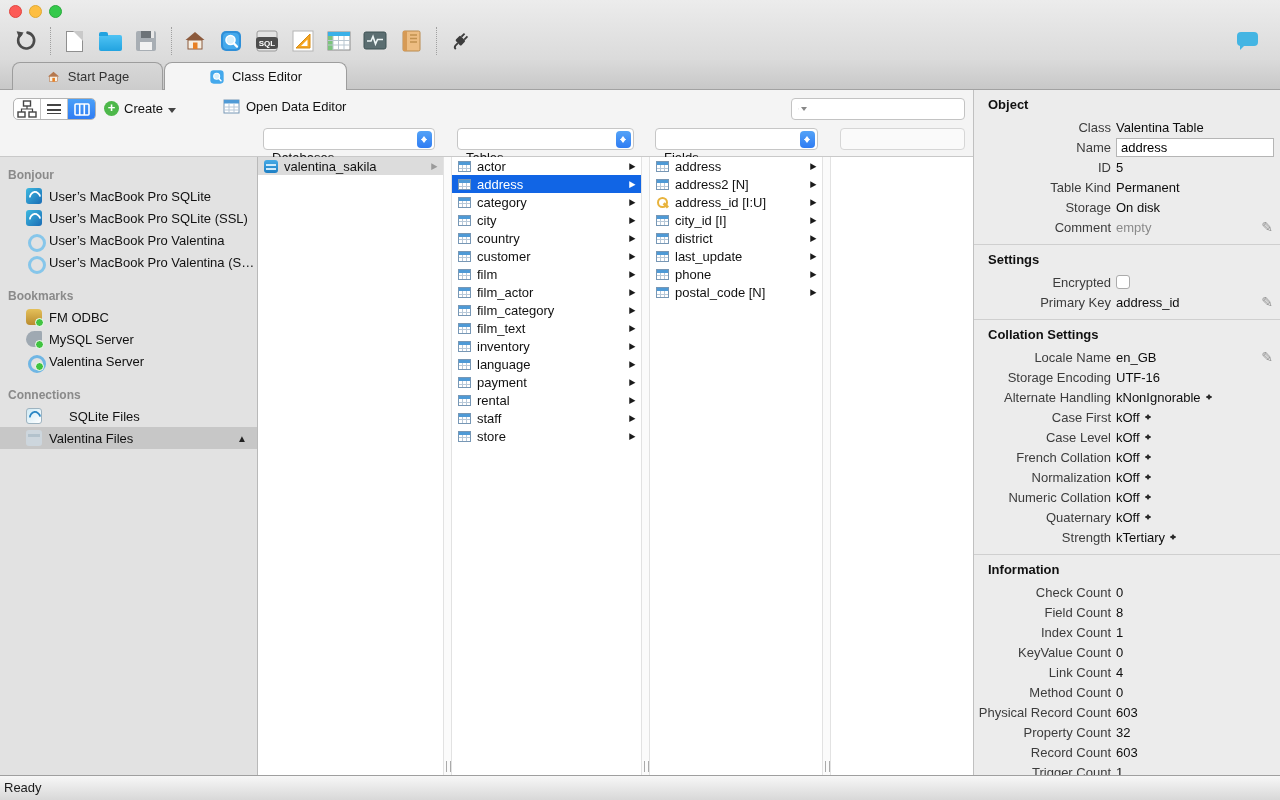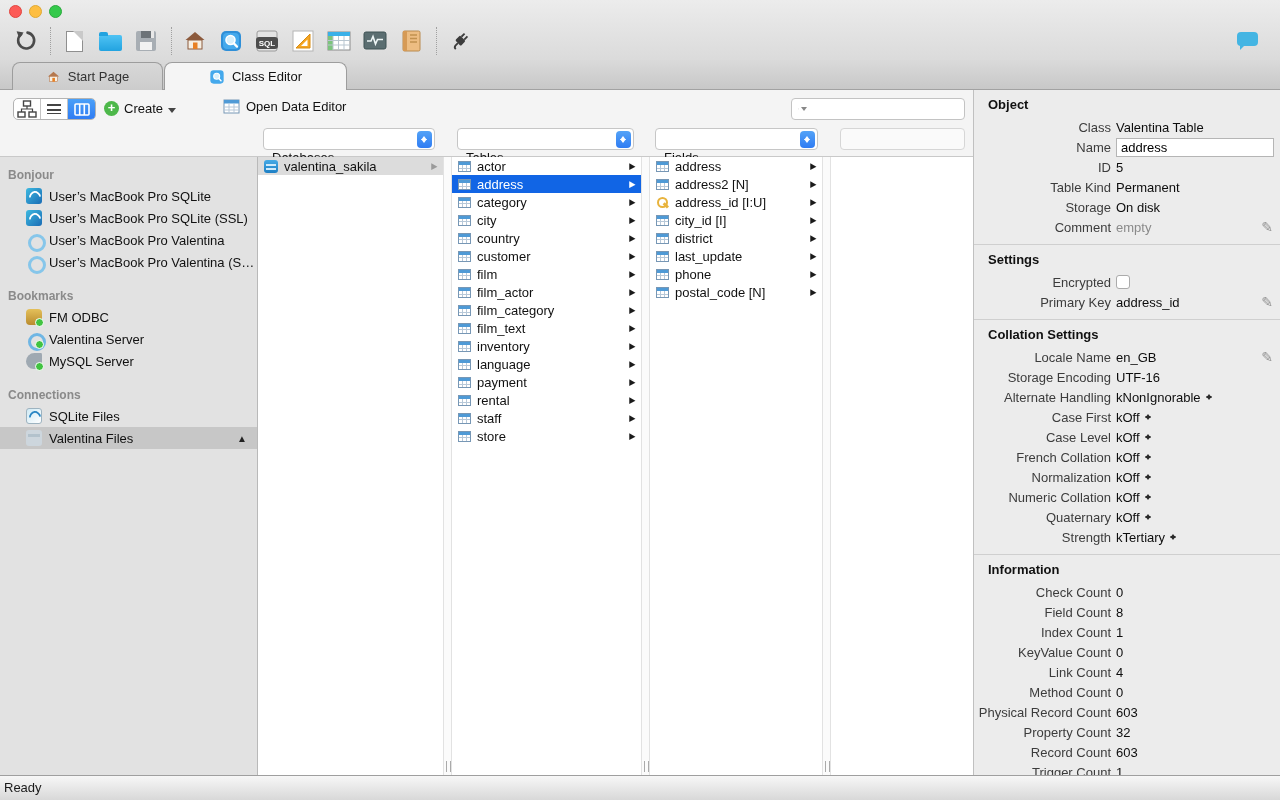--- a/index.html
+++ b/index.html
@@ -365,32 +365,32 @@
             <span class="sbi sbi-valentina"></span>
             <span style="white-space:nowrap; overflow:hidden;">User’s MacBook Pro Valentina (S…</span>
           </div>
           <div class="sb-gap"></div>
           <div class="sb-title">Bookmarks</div>
           <div class="sb-item">
             <span class="sbi sbi-odbc badge"></span>
             <span style="white-space:nowrap; overflow:hidden;">FM ODBC</span>
           </div>
           <div class="sb-item">
+            <span class="sbi sbi-mysql badge"></span>
+            <span style="white-space:nowrap; overflow:hidden;">MySQL Server</span>
+          </div>
+          <div class="sb-item">
             <span class="sbi sbi-valentina-server badge"></span>
             <span style="white-space:nowrap; overflow:hidden;">Valentina Server</span>
-          </div>
-          <div class="sb-item">
-            <span class="sbi sbi-mysql badge"></span>
-            <span style="white-space:nowrap; overflow:hidden;">MySQL Server</span>
           </div>
           <div class="sb-gap"></div>
           <div class="sb-title">Connections</div>
           <div class="sb-item">
             <span class="sbi sbi-sqlite-files"></span>
-            <span style="white-space:nowrap; overflow:hidden;">SQLite Files</span>
+            <span style="white-space:nowrap; overflow:hidden;margin-left:20px;">SQLite Files</span>
           </div>
           <div class="sb-item sel">
             <span class="sbi sbi-valentina-files"></span>
             <span style="white-space:nowrap; overflow:hidden;">Valentina Files</span>
             <span class="eject">▲</span>
           </div>
         </div>
       <div class="cols">
         <div class="col c1">
             <div class="row selgray">

